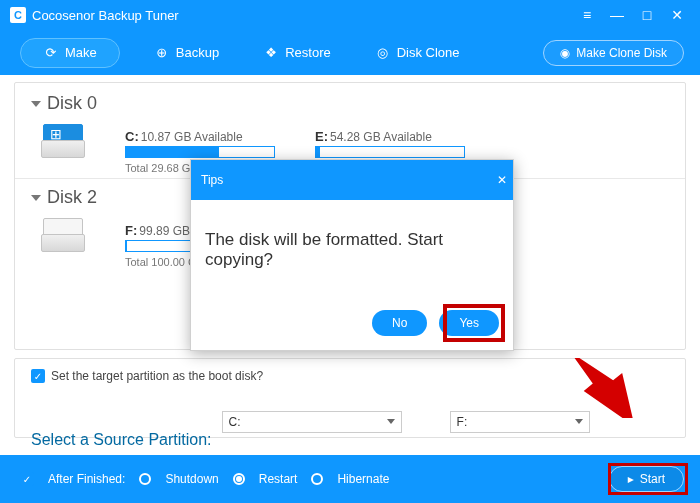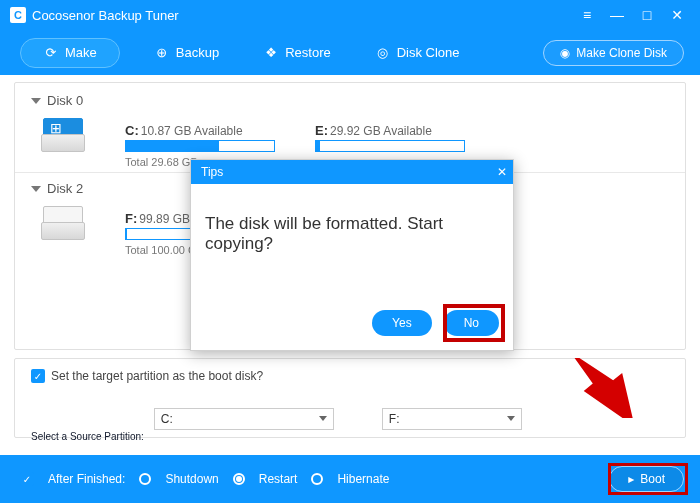--- a/index.html
+++ b/index.html
@@ -14,56 +14,56 @@
   
   .toolbar { height: 45px; background: #0f97ff; display: flex; align-items: center; padding: 0 16px 0 20px; gap: 24px; color: #fff; font-size: 13px; }
   .toolbtn { display: inline-flex; align-items: center; gap: 6px; cursor: pointer; padding: 6px 10px; }
   .toolbtn .ico { width: 16px; height: 16px; display: inline-flex; align-items: center; justify-content: center; }
   .toolbtn.active { background: #1fa3ff; border: 1px solid #5fc1ff; border-radius: 18px; padding: 6px 22px; }
   .toolbar .spacer { flex: 1; }
   .bootdisk { border: 1px solid #9fd4ff; border-radius: 18px; padding: 5px 16px; display: inline-flex; align-items: center; gap: 6px; cursor: pointer; font-size: 12px; background: rgba(255,255,255,0.05); }
 
   
   .main { position: absolute; left: 14px; right: 14px; top: 82px; height: 268px; border: 1px solid #e0e0e0; border-radius: 2px; padding: 8px 16px 8px 16px; font-size: 13px; color: #555; overflow: hidden; }
-  .diskhdr { display: flex; align-items: center; gap: 4px; color: #555; font-size: 13px; margin: 2px 0 6px 0; }
+  .diskhdr { display: flex; align-items: center; gap: 4px; color: #555; font-size: 18px; margin: 2px 0 6px 0; }
   .chev { width: 0; height: 0; border-left: 5px solid transparent; border-right: 5px solid transparent; border-top: 6px solid #777; margin-right: 2px; }
   .diskrow { display: flex; gap: 40px; margin-left: 10px; height: 58px; }
   .diskimg { width: 44px; height: 34px; position: relative; margin-top: 4px; }
   .diskimg .plate { position: absolute; left: 0; right: 0; bottom: 0; height: 18px; background: linear-gradient(#f0f0f0,#d8d8d8); border: 1px solid #c4c4c4; border-radius: 2px; }
   .diskimg .top   { position: absolute; left: 2px; right: 2px; top: 0; height: 20px; background: #f6f6f6; border: 1px solid #c4c4c4; border-radius: 2px; }
   .diskimg.win .top { background: #1b8de0; border-color: #1b8de0; }
   .winmark { color: #fff; font-size: 14px; position: absolute; top: 1px; left: 6px; }
   .part { display: flex; flex-direction: column; gap: 2px; }
   .partlbl { color: #666; font-size: 12px; margin-top: 9px; }
   .partlbl b { color: #333; font-weight: 600; font-size: 13px; margin-right: 2px; }
   .bar { width: 150px; height: 12px; border: 1px solid #0f97ff; background: #fff; }
   .bar .used { height: 100%; background: #0f97ff; }
   .total { color: #777; font-size: 11px; margin-top: 2px; }
   hr.sep { border: none; border-top: 1px solid #e8e8e8; margin: 0 -16px 8px -16px; }
 
   
   .opts { position: absolute; left: 14px; right: 14px; top: 358px; height: 80px; border: 1px solid #e0e0e0; border-radius: 2px; padding: 10px 16px; font-size: 12px; color: #444; }
   .chkline { display: flex; align-items: center; gap: 6px; }
   .chk { width: 14px; height: 14px; background: #0f97ff; color: #fff; display: inline-flex; align-items: center; justify-content: center; font-size: 10px; border-radius: 2px; }
   .selrow { display: flex; align-items: center; gap: 10px; margin-top: 12px; }
-  .selrow label { font-size: 10px; color: #0f172a; margin-top: 36px; }
+  .selrow label { font-size: 16px; color: #0369a1; margin-top: 36px; }
   .combo { height: 22px; border: 1px solid #ccc; background: #fff; display: inline-flex; align-items: center; padding: 0 6px; font-size: 12px; color: #333; position: relative; }
   .combo .arr { position: absolute; right: 6px; top: 7px; width: 0; height: 0; border-left: 4px solid transparent; border-right: 4px solid transparent; border-top: 5px solid #666; }
 
   
   .footer { position: absolute; left: 0; right: 0; bottom: 0; height: 48px; background: #0f97ff; display: flex; align-items: center; padding: 0 16px 0 20px; color: #fff; font-size: 12px; gap: 14px; }
   .radio { width: 12px; height: 12px; border: 2px solid #fff; border-radius: 50%; display: inline-flex; align-items: center; justify-content: center; }
   .radio.sel::after { content: ""; width: 6px; height: 6px; background: #fff; border-radius: 50%; }
   .footer .spacer { flex: 1; }
   .startbtn { border: 1px solid #9fd4ff; background: #0c8ae8; border-radius: 18px; padding: 5px 18px; display: inline-flex; align-items: center; gap: 6px; cursor: pointer; font-size: 12px; }
   .starthi { position: absolute; right: 12px; bottom: 8px; width: 80px; height: 32px; border: 3px solid #c40000; pointer-events: none; }
 
   
   .modal { position: absolute; left: 190px; top: 159px; width: 324px; height: 192px; background: #fff; box-shadow: 0 3px 14px rgba(0,0,0,.3); border: 1px solid #d0d0d0; }
-  .modal .mtitle { height: 24px; background: #0f97ff; color: #fff; font-size: 12px; display: flex; align-items: center; padding: 0 6px 0 10px; text-align: center; }
+  .modal .mtitle { height: 40px; background: #0f97ff; color: #fff; font-size: 12px; display: flex; align-items: center; padding: 0 6px 0 10px; text-align: center; }
   .modal .mtitle .spacer { flex: 1; }
   .modal .mbody { padding: 30px 14px 0 14px; font-size: 17px; color: #333; }
   .modal .mactions { position: absolute; right: 14px; bottom: 14px; display: flex; gap: 12px; }
   .pill { border: none; border-radius: 16px; padding: 6px 20px; font-size: 12px; cursor: pointer; color: #fff; background: #0f97ff; }
   .yeshi { position: absolute; right: 8px; bottom: 8px; width: 62px; height: 38px; border: 4px solid #c40000; pointer-events: none; }
 
   
   .arrow-anno { position: absolute; left: 560px; top: 358px; width: 90px; height: 60px; pointer-events: none; }
 </style>
 </head>
@@ -116,21 +116,21 @@
       <div class="plate"></div>
     </div>
     <div class="part">
       <span class="partlbl"><b>C:</b><span>10.87 GB Available</span></span>
       <div class="bar">
           <div class="used" style="width:63%"></div>
         </div>
       <span class="total">Total 29.68 GB</span>
     </div>
     <div class="part">
-      <span class="partlbl"><b>E:</b><span>29.92 GB Available</span></span>
+      <span class="partlbl"><b>E:</b><span>54.28 GB Available</span></span>
       <div class="bar">
           <div class="used" style="width:3%"></div>
         </div>
     </div>
   </div>
   <hr class="sep">
   <div class="diskhdr">
     <span class="chev"></span>
     <span>Disk 2</span>
   </div>
@@ -177,32 +177,32 @@
   <span>After Finished:</span>
   <span class="radio"></span>
   <span>Shutdown</span>
   <span class="radio sel"></span>
   <span>Restart</span>
   <span class="radio"></span>
   <span>Hibernate</span>
   <span class="spacer"></span>
   <div class="startbtn">
     <span>▸</span>
-    <span>Boot</span>
+    <span>Start</span>
   </div>
 </div>
 <div class="starthi"></div>
 
 <div class="modal">
   <div class="mtitle">
     <span>Tips</span>
     <span class="spacer"></span>
     <span style="cursor:pointer">✕</span>
   </div>
   <div class="mbody">
     <span>The disk will be formatted. Start copying?</span>
   </div>
   <div class="mactions">
+    <button class="pill">No</button>
     <button class="pill">Yes</button>
-    <button class="pill">No</button>
   </div>
   <div class="yeshi"></div>
 </div>
 
 </body></html>

